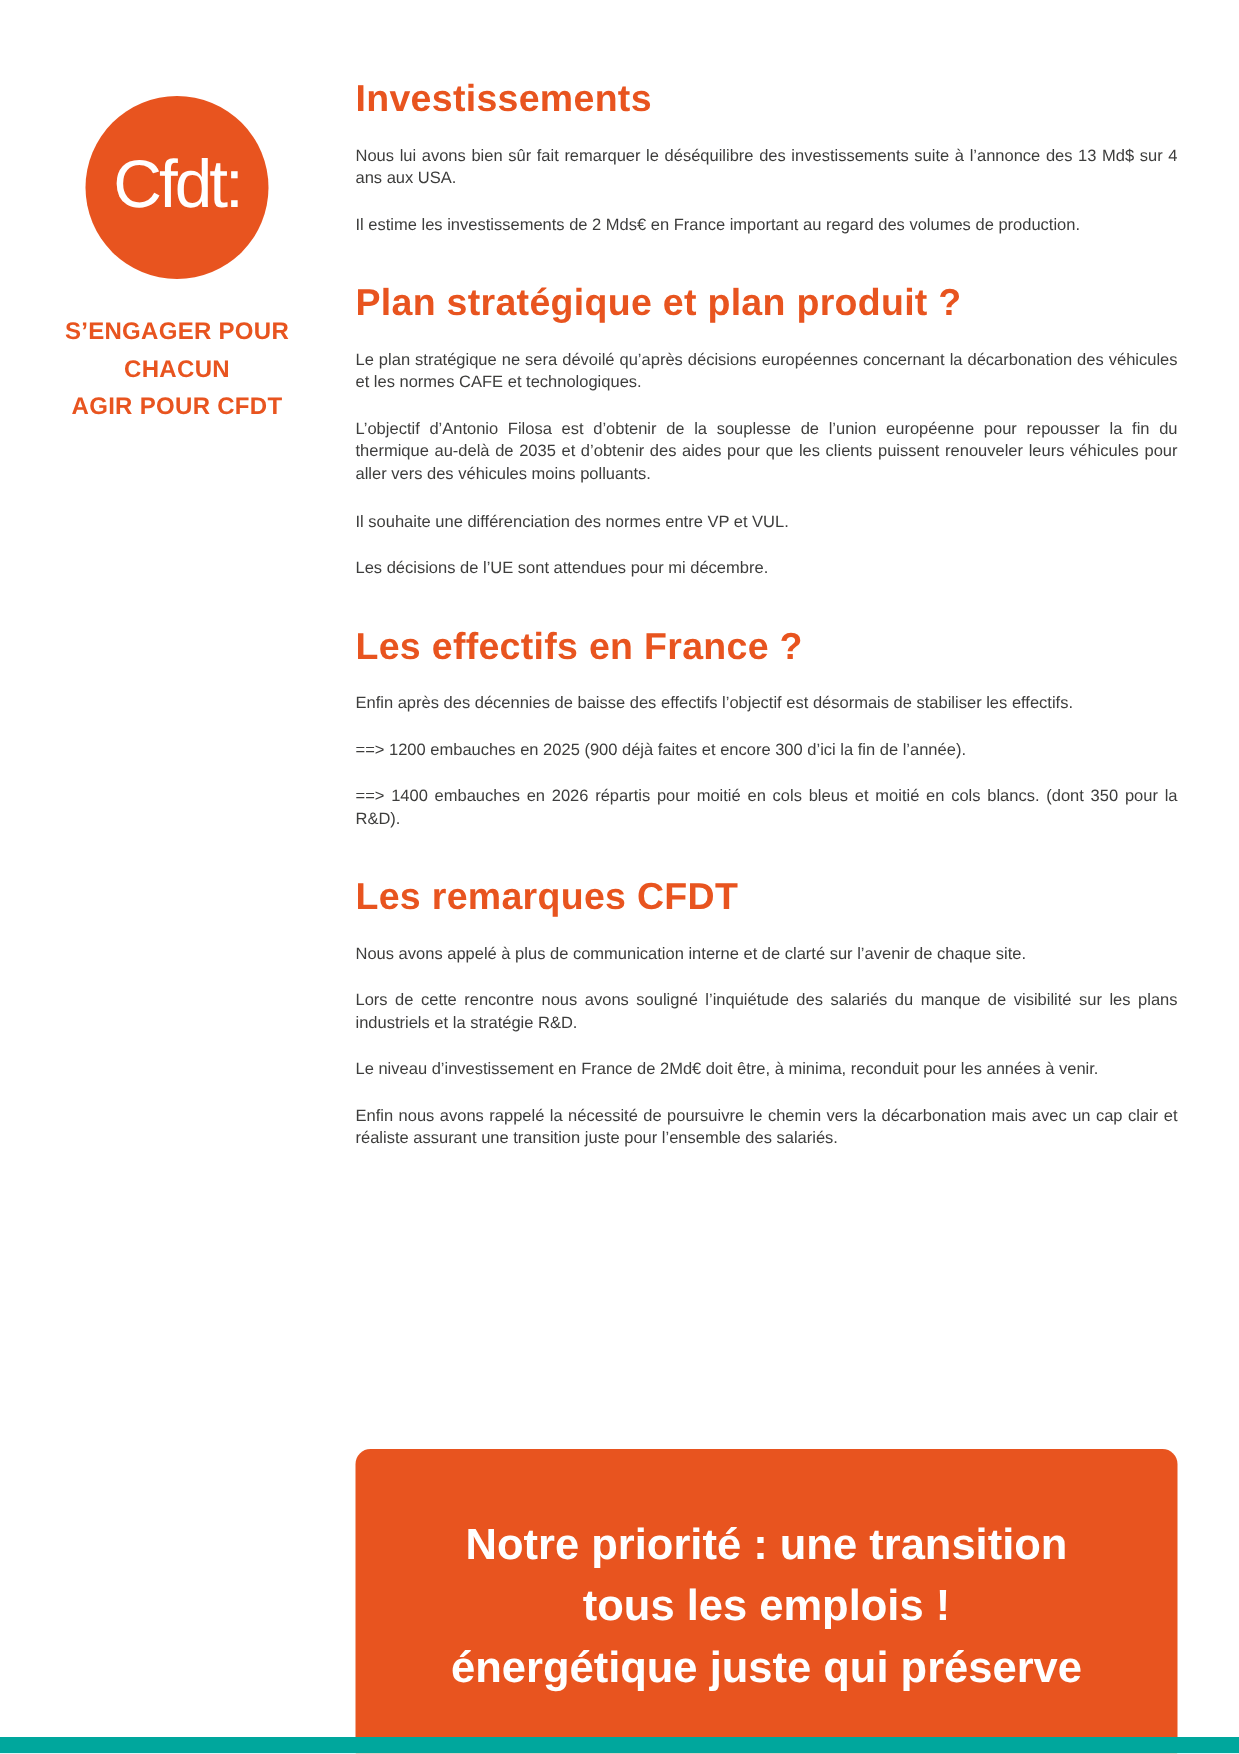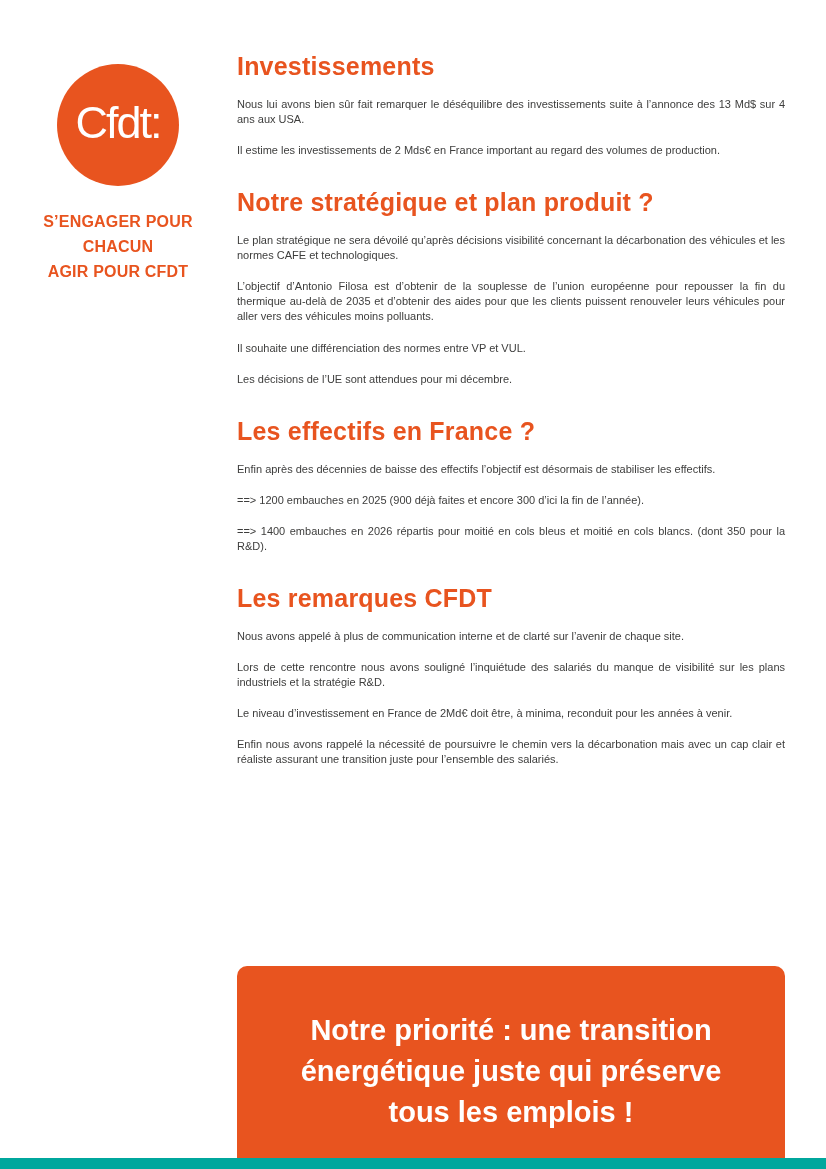--- a/index.html
+++ b/index.html
@@ -117,22 +117,22 @@
 
   <main class="content">
 
     <section class="section">
       <h2 class="section-title">Investissements</h2>
       <p>Nous lui avons bien sûr fait remarquer  le déséquilibre des investissements suite à l’annonce des 13 Md$ sur 4 ans aux USA.</p>
       <p>Il estime les investissements de 2 Mds€ en France important au regard des volumes de production.</p>
     </section>
 
     <section class="section">
-      <h2 class="section-title">Notre stratégique et plan produit ?</h2>
-      <p>Le plan stratégique ne sera dévoilé qu’après décisions visibilité concernant la décarbonation des véhicules et les normes CAFE et technologiques.</p>
+      <h2 class="section-title">Plan stratégique et plan produit ?</h2>
+      <p>Le plan stratégique ne sera dévoilé qu’après décisions européennes concernant la décarbonation des véhicules et les normes CAFE et technologiques.</p>
       <p>L’objectif d’Antonio Filosa est d’obtenir de la souplesse de l’union européenne pour repousser la fin du thermique au-delà de 2035 et d’obtenir des aides pour que les clients puissent renouveler leurs véhicules pour aller vers des véhicules moins polluants.</p>
       <p>Il souhaite une différenciation des normes entre VP et VUL.</p>
       <p>Les décisions de l’UE sont attendues pour mi décembre.</p>
     </section>
 
     <section class="section">
       <h2 class="section-title">Les effectifs en France ?</h2>
       <p>Enfin après des décennies de baisse des effectifs l’objectif est désormais de stabiliser les effectifs.</p>
       <p>==&gt; 1200 embauches en 2025 (900 déjà faites et encore 300 d’ici la fin de l’année).</p>
       <p>==&gt; 1400 embauches en 2026 répartis pour moitié en cols bleus et moitié en cols blancs. (dont 350 pour la R&amp;D).</p>
@@ -143,19 +143,19 @@
       <p>Nous avons appelé à plus de communication interne et de clarté sur l’avenir de chaque site.</p>
       <p>Lors de cette rencontre nous avons souligné l’inquiétude des salariés du manque de visibilité sur les plans industriels et la stratégie R&amp;D.</p>
       <p>Le niveau d’investissement en France de 2Md€ doit être, à minima, reconduit pour les années à venir.</p>
       <p>Enfin nous avons rappelé la nécessité de poursuivre le chemin vers la décarbonation mais avec un cap clair et réaliste assurant une transition juste pour l’ensemble des salariés.</p>
     </section>
 
   </main>
 
   <div class="banner">
     <div>Notre priorité : une transition</div>
+    <div>tous les emplois !</div>
     <div>énergétique juste qui préserve</div>
-    <div>tous les emplois !</div>
   </div>
 
   <div class="footer-bar" style="background: rgb(0, 167, 157);"></div>
 
 </div>
 
 </body></html>

